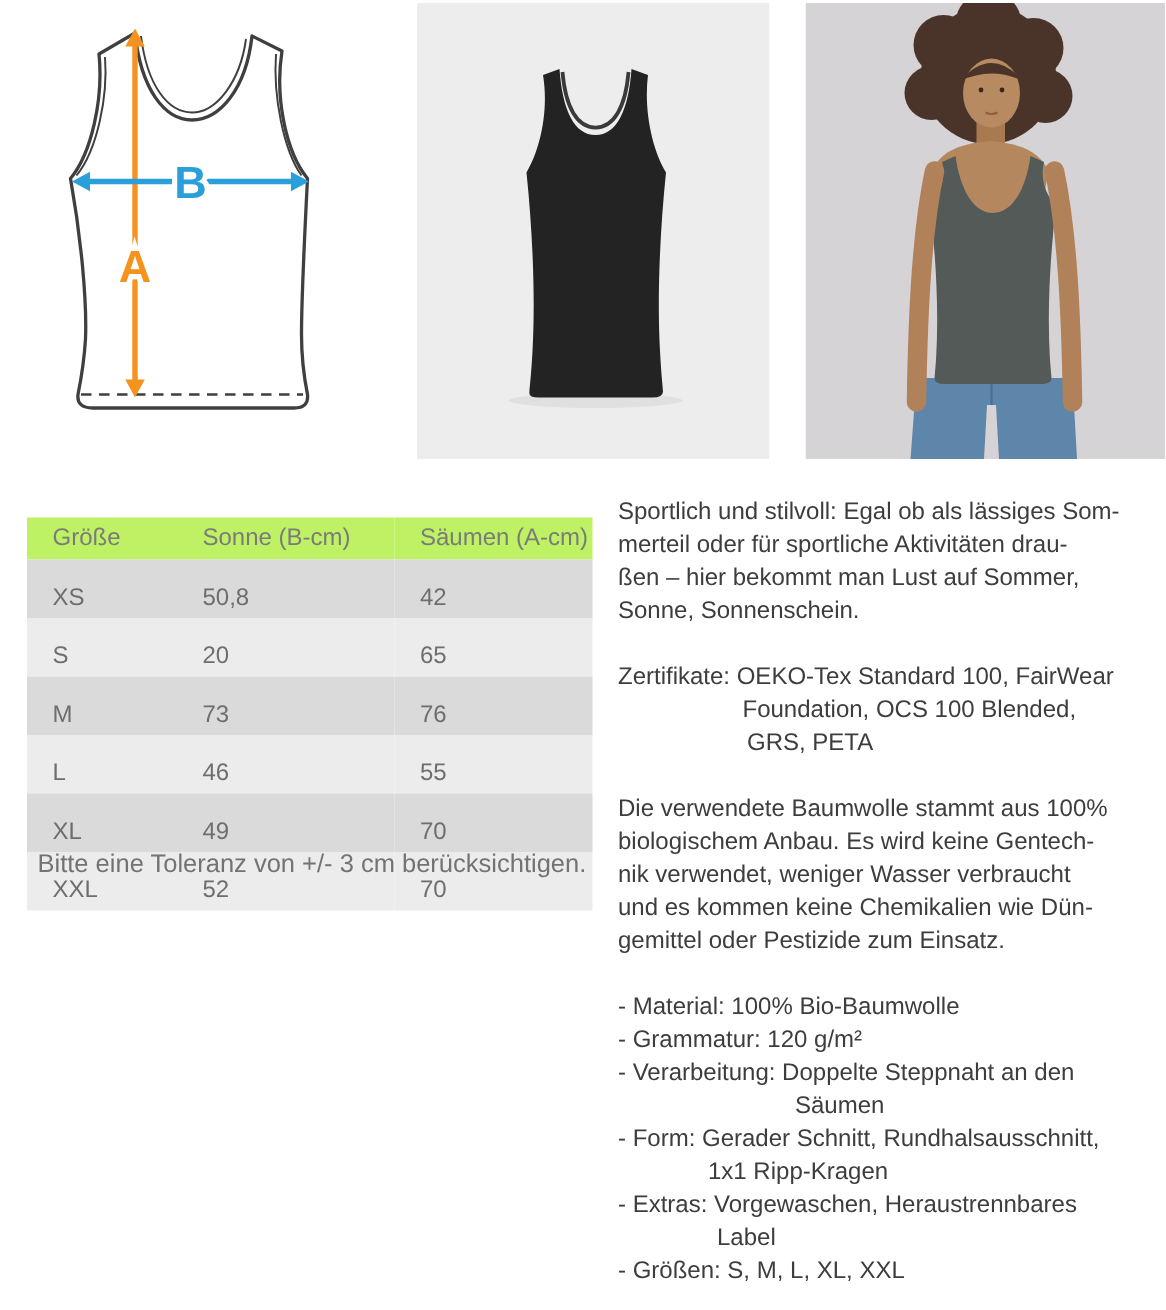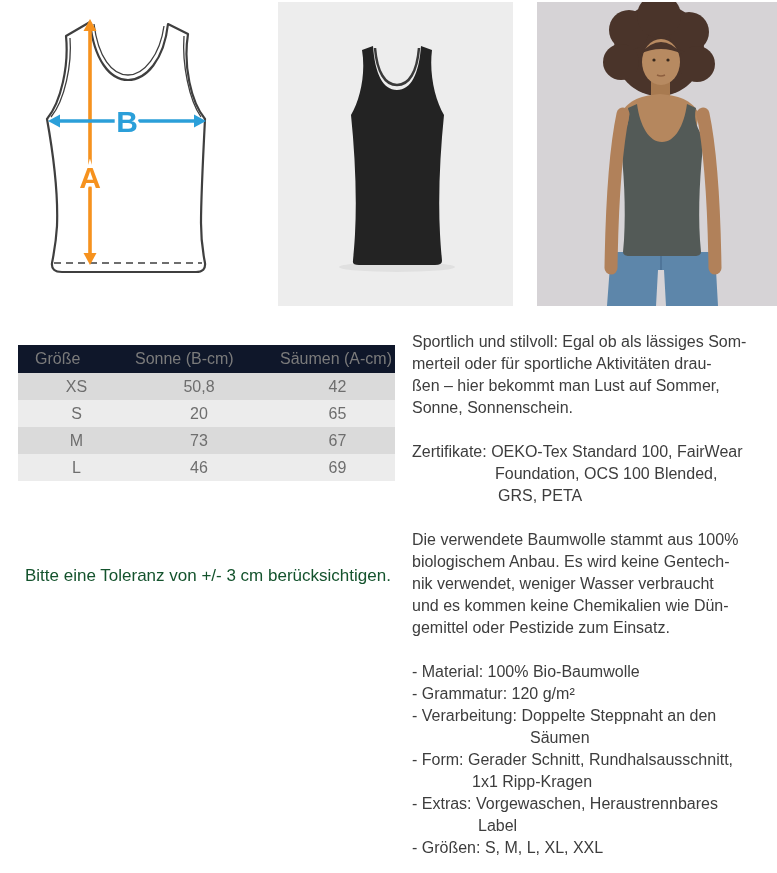--- a/index.html
+++ b/index.html
@@ -6,27 +6,27 @@
   .page{position:relative;width:777px;height:873px;background:#ffffff;overflow:hidden;
         font-family:"Liberation Sans",sans-serif;}
   .panel{position:absolute;}
   .panel svg{display:block;}
   #diagram-panel{left:20px;top:8px;width:232px;height:282px;background:#fff;}
   #product-panel{left:278px;top:2px;width:235px;height:304px;}
   #model-panel{left:537px;top:2px;width:240px;height:304px;}
 
   table.size-table{position:absolute;left:18px;top:345px;width:377px;
         border-collapse:collapse;font-size:16px;color:#6e6e6e;table-layout:fixed;}
-  .size-table th{background:#0f172a;font-weight:normal;text-align:left;height:28px;
+  .size-table th{background:#bef264;font-weight:normal;text-align:left;height:28px;
         padding:0 0 0 17px;color:#7b7b7b;}
-  .size-table td{height:27px;padding:0 0 0 17px;text-align:center;}
+  .size-table td{height:27px;padding:12px 0 0 17px;}
   .size-table tbody tr:nth-child(odd) td{background:#dadada;}
   .size-table tbody tr:nth-child(even) td{background:#ececec;}
 
-  .tolerance{position:absolute;left:25px;top:566px;font-size:17px;color:#14532d;
+  .tolerance{position:absolute;left:25px;top:566px;font-size:17px;color:#737373;
         white-space:nowrap;}
 
   .desc{position:absolute;left:412px;top:331px;width:370px;font-size:16px;
         line-height:22px;color:#3d3d3d;}
   .desc .para{margin:0 0 22px 0;}
   .desc .para:last-child{margin-bottom:0;}
   .line{white-space:nowrap;}
   .ind-83{padding-left:83px;}
   .ind-86{padding-left:86px;}
   .ind-118{padding-left:118px;}
@@ -144,26 +144,36 @@
         <td>42</td>
       </tr>
       <tr>
         <td>S</td>
         <td>20</td>
         <td>65</td>
       </tr>
       <tr>
         <td>M</td>
         <td>73</td>
-        <td>67</td>
+        <td>76</td>
       </tr>
       <tr>
         <td>L</td>
         <td>46</td>
-        <td>69</td>
+        <td>55</td>
+      </tr>
+      <tr>
+        <td>XL</td>
+        <td>49</td>
+        <td>70</td>
+      </tr>
+      <tr>
+        <td>XXL</td>
+        <td>52</td>
+        <td>70</td>
       </tr>
     </tbody>
   </table>
 
   <div class="tolerance">Bitte eine Toleranz von +/- 3 cm berücksichtigen.</div>
 
   <div class="desc">
     <div class="para">
       <div class="line">Sportlich und stilvoll: Egal ob als lässiges Som-</div>
       <div class="line">merteil oder für sportliche Aktivitäten drau-</div>

